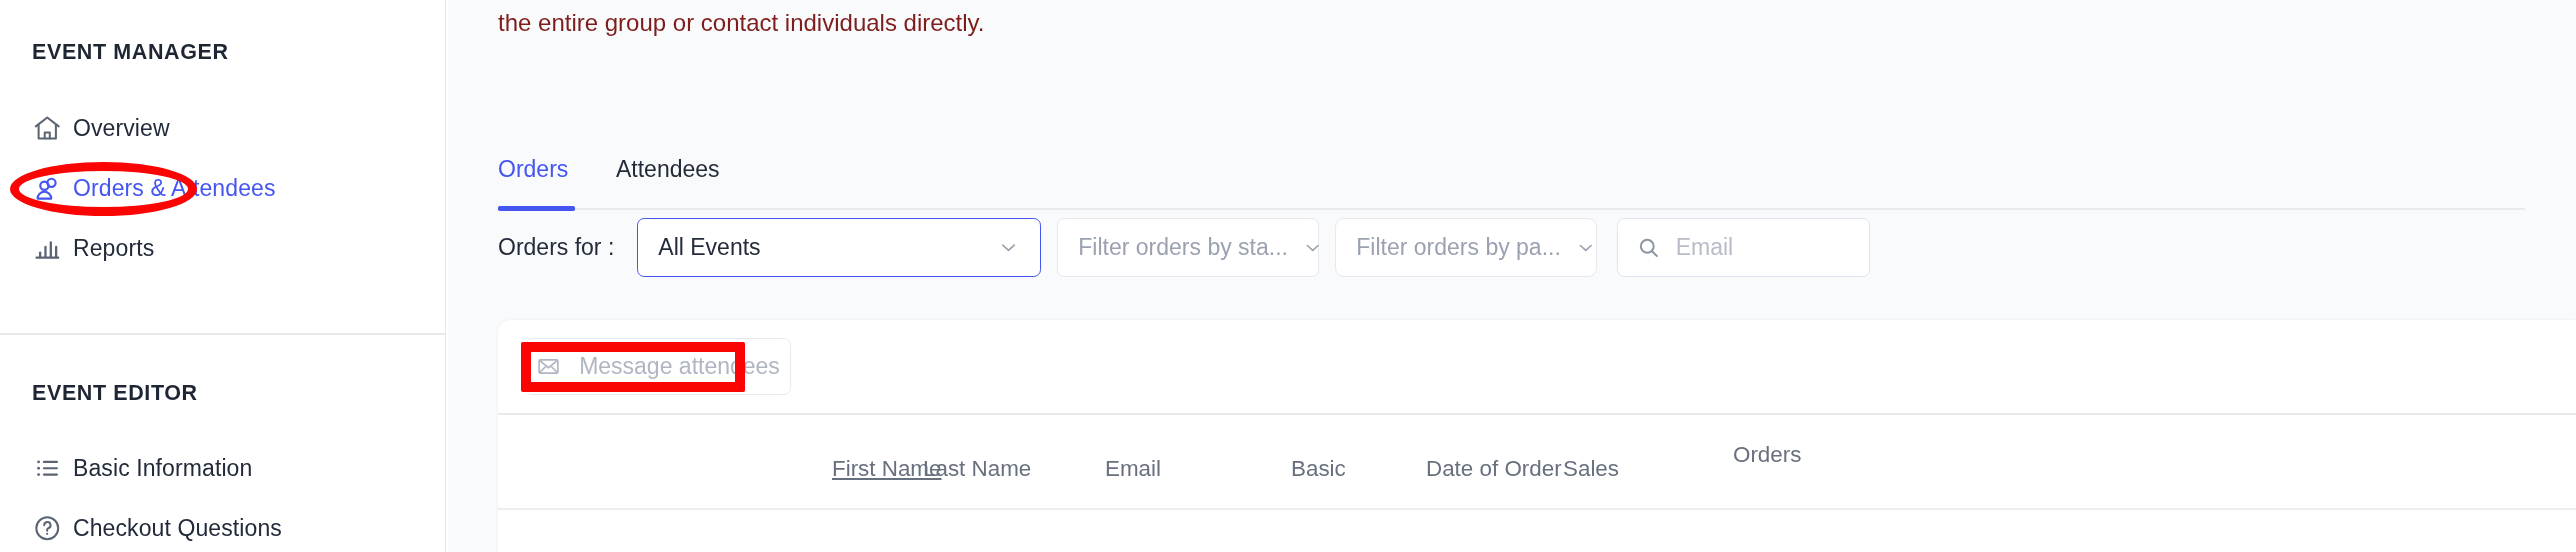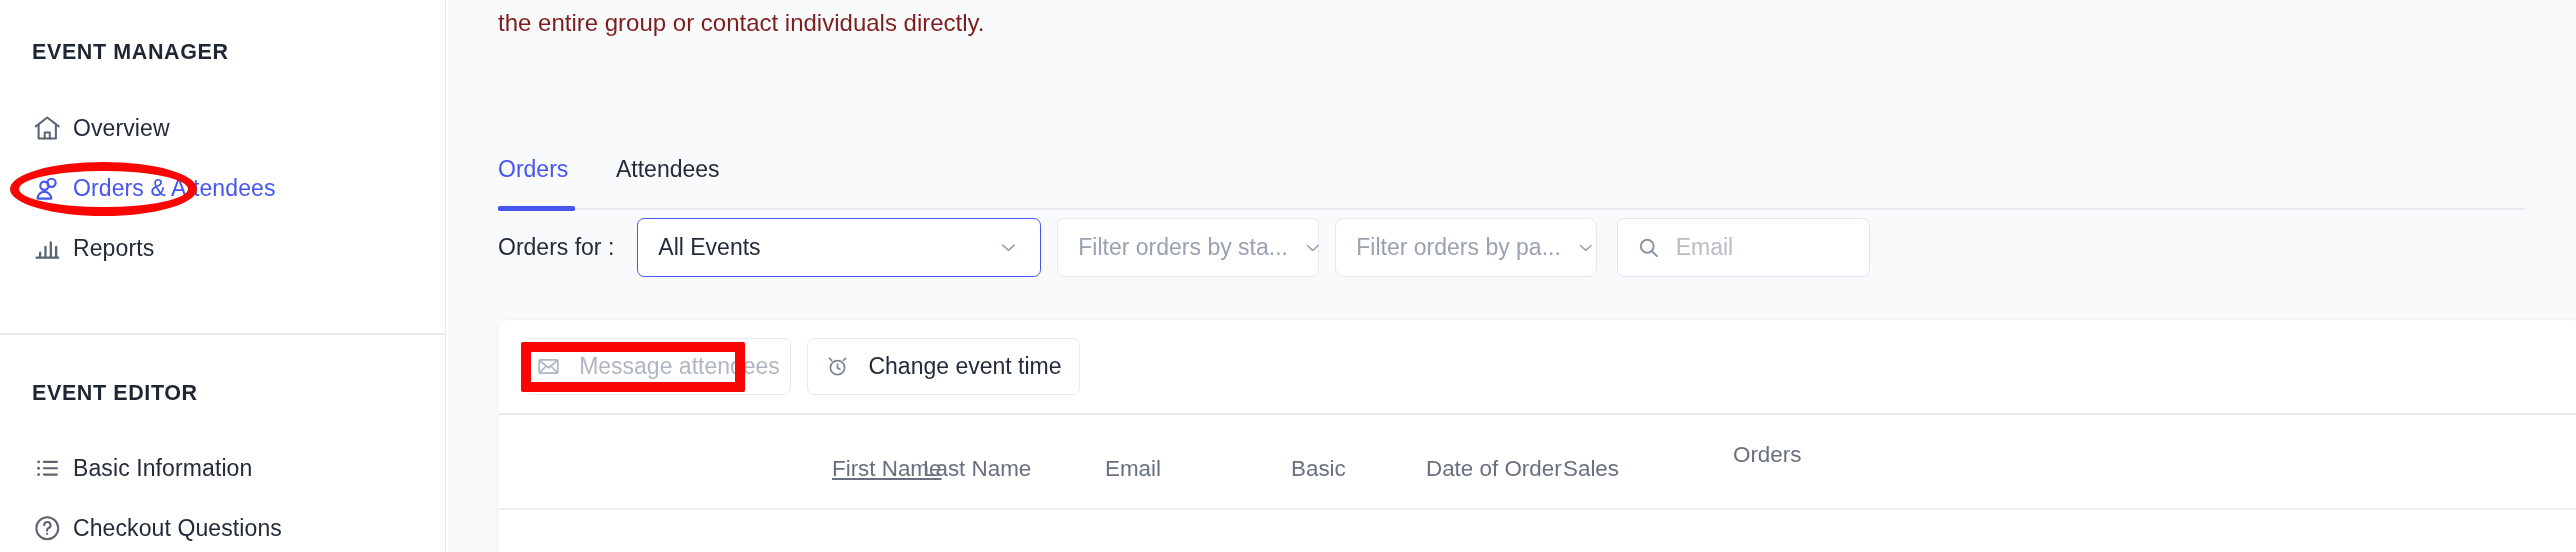--- a/index.html
+++ b/index.html
@@ -328,31 +328,20 @@
             <svg width="25" height="25" viewBox="0 0 24 24" fill="none" stroke="#b0b6c1" stroke-width="1.6" stroke-linejoin="round">
               <rect x="3" y="5.6" width="18" height="12.8" rx="1.2"></rect>
               <path d="M3.3 6.1 12 13.2l8.7-7.1"></path>
               <path d="M3.3 17.9 9.4 12"></path>
               <path d="M20.7 17.9 14.6 12"></path>
             </svg>
           </span>
           <span>Message attendees</span>
         </button>
 
-        <button class="act-btn" style="width:273px;margin-left:16px;">
-          <span style="display:flex;">
-            <svg width="25" height="25" viewBox="0 0 24 24" fill="none" stroke="#7d8593" stroke-width="1.6" stroke-linecap="round" stroke-linejoin="round">
-              <circle cx="12" cy="13.1" r="6.8"></circle>
-              <path d="M12 9.6v3.6l2.3 1.5"></path>
-              <path d="M6.4 6.2 4.2 4.2"></path>
-              <path d="M17.6 6.2 19.8 4.2"></path>
-            </svg>
-          </span>
-          <span>Change event time</span>
-        </button>
       </div>
 
       <div class="card-rule"></div>
 
       <div class="thead">
         <div class="th" style="left:334px;top:41px;text-decoration:underline;">First Name</div>
         <div class="th" style="left:425px;top:41px;">Last Name</div>
         <div class="th" style="left:607px;top:41px;">Email</div>
         <div class="th" style="left:793px;top:41px;">Basic</div>
         <div class="th" style="left:928px;top:41px;">Date of Order</div>

